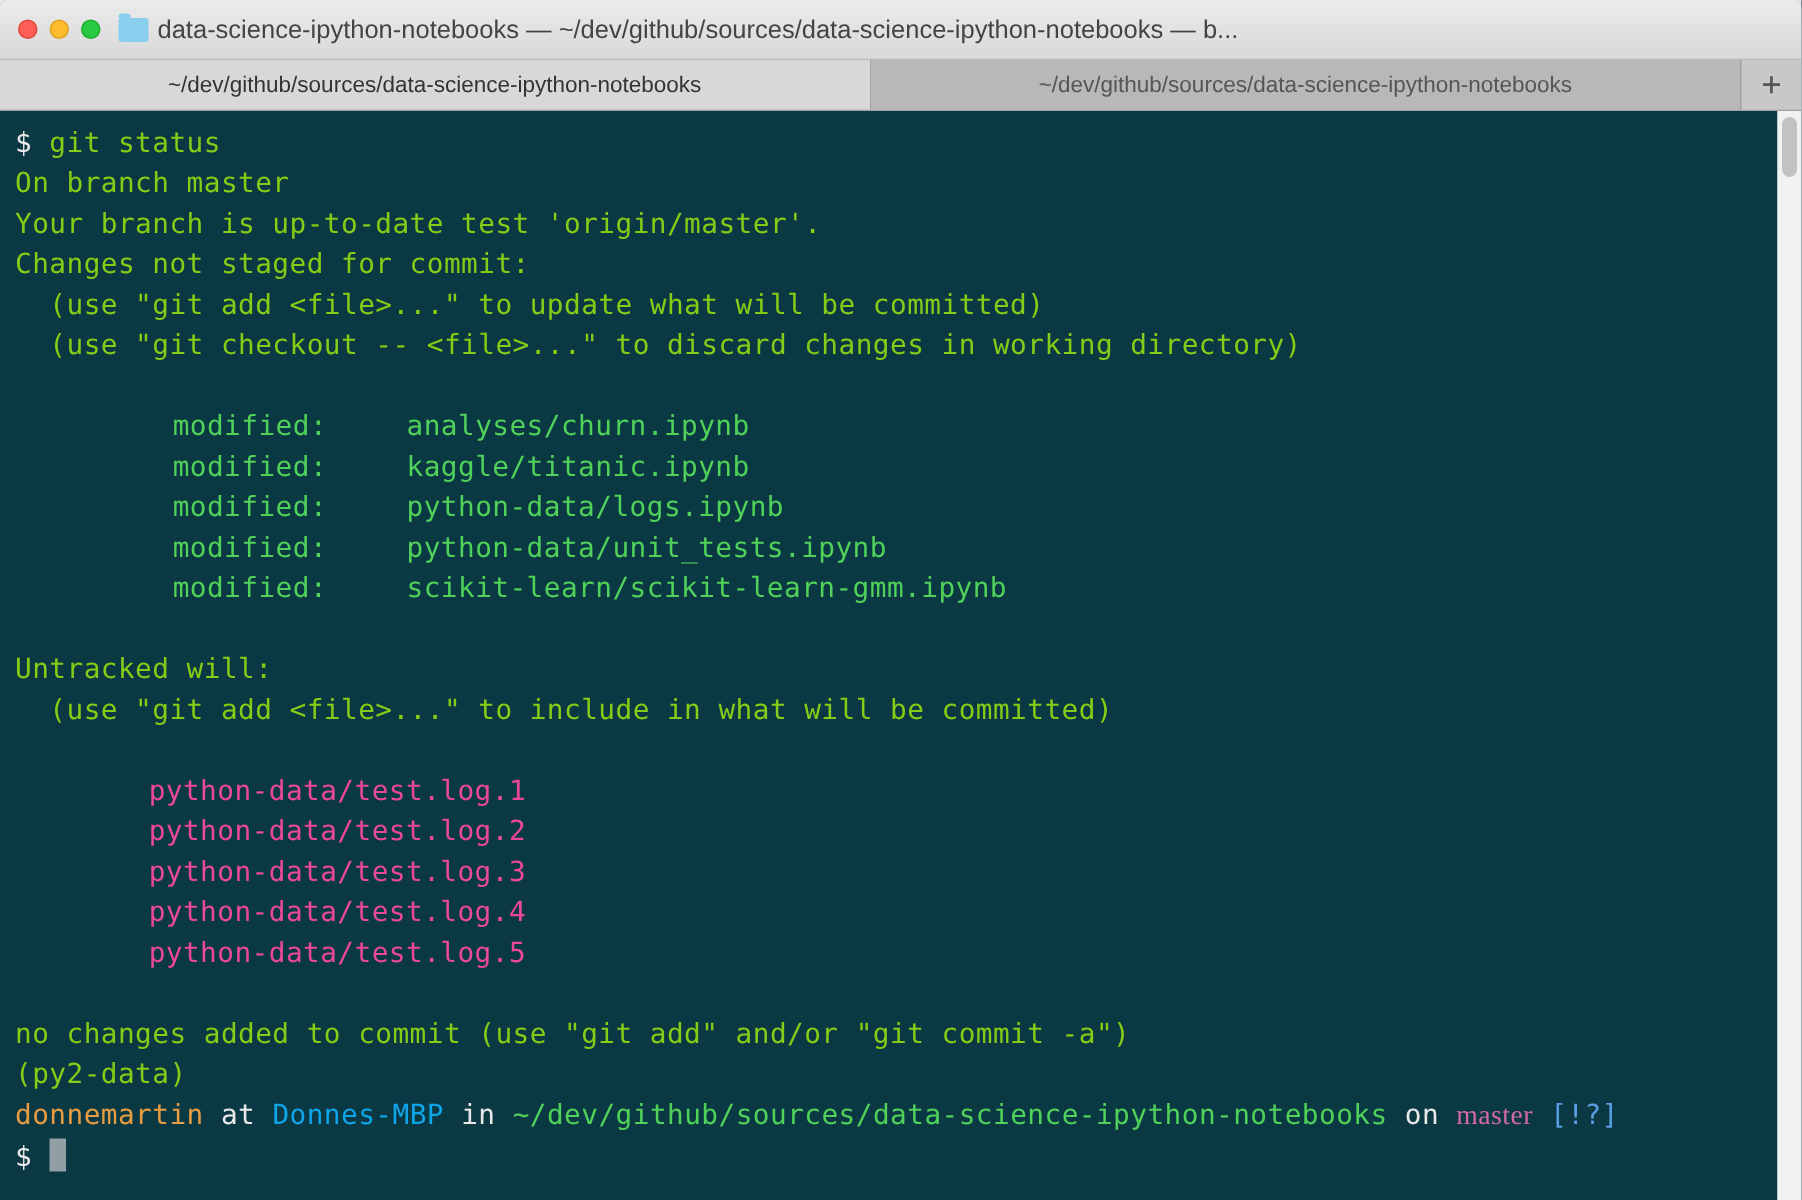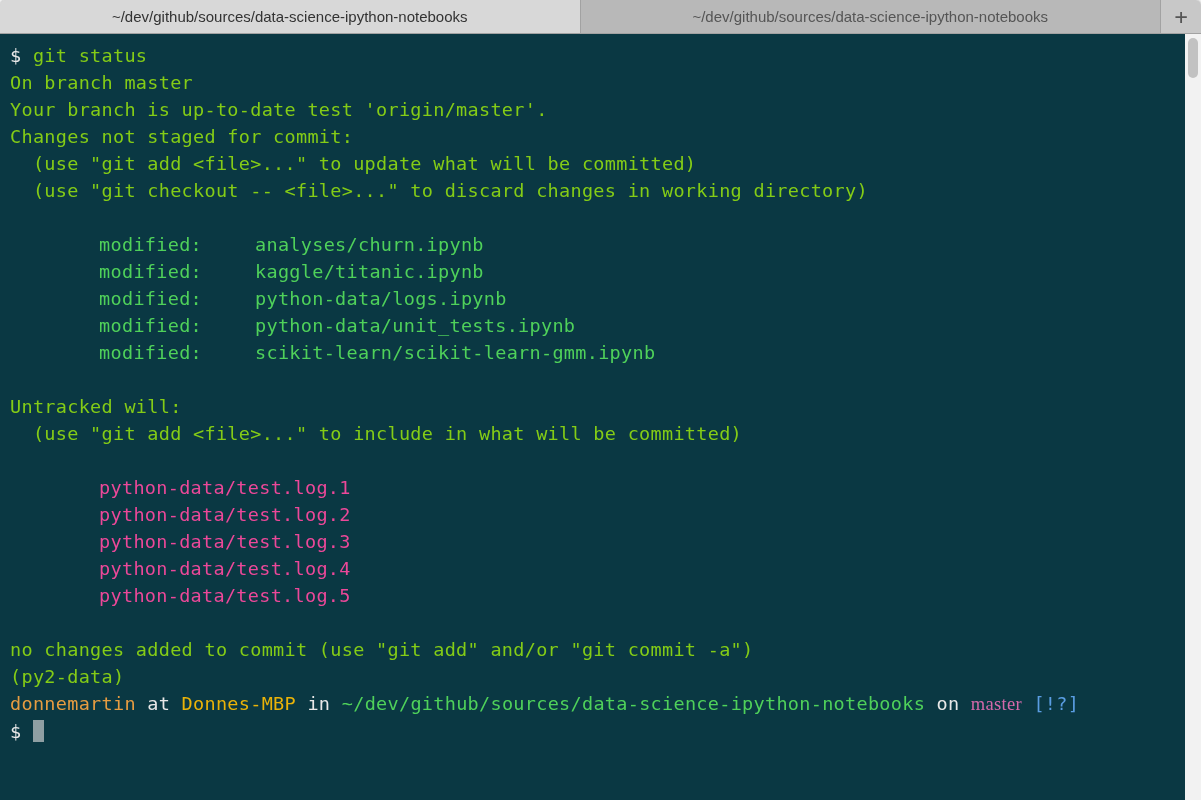--- a/index.html
+++ b/index.html
@@ -134,40 +134,49 @@
       left: 3px;
       width: 10px;
       height: 40px;
       background: #c2c2c2;
       border-radius: 5px;
     }
     .c-dim { color: #84cc16; }
     .c-green { color: #4fd15a; }
     .c-cyan { color: #ec4899; }
     .c-orange { color: #e79c41; text-align: right; }
-    .c-yellow { color: #eab308; }
+    .c-yellow { color: #0ea5e9; }
     .c-blue { color: #5a9de2; }
     .c-magenta { color: #d469aa; font-family: Liberation Serif, serif; }
     .c-white { color: #e8e8e8; }
     .cursor {
       display: inline-block;
       width: 11px;
       height: 22px;
       background: #8f9fa3;
       vertical-align: -4px;
     }
     .mod-row { display: block; }
     .mod-indent { display: inline-block; width: 8ch; }
-    .mod-col { display: inline-block; width: 14ch; }
+    .mod-col { display: inline-block; width: 14ch; margin-left: 16px; }
     .unt-indent { display: inline-block; width: 8ch; }
   </style>
 </head>
 <body>
 
 <div class="window">
+  <div class="titlebar">
+    <div class="traffic-lights">
+      <div class="traffic-light tl-close"></div>
+      <div class="traffic-light tl-min"></div>
+      <div class="traffic-light tl-max"></div>
+    </div>
+    <div class="folder-icon"></div>
+    <div class="window-title">data-science-ipython-notebooks — ~/dev/github/sources/data-science-ipython-notebooks — b...</div>
+  </div>
 
   <div class="tabbar">
     <div class="tab">
       <span>~/dev/github/sources/data-science-ipython-notebooks</span>
     </div>
     <div class="tab inactive">
       <span>~/dev/github/sources/data-science-ipython-notebooks</span>
     </div>
     <div class="new-tab">
       <span>+</span>

